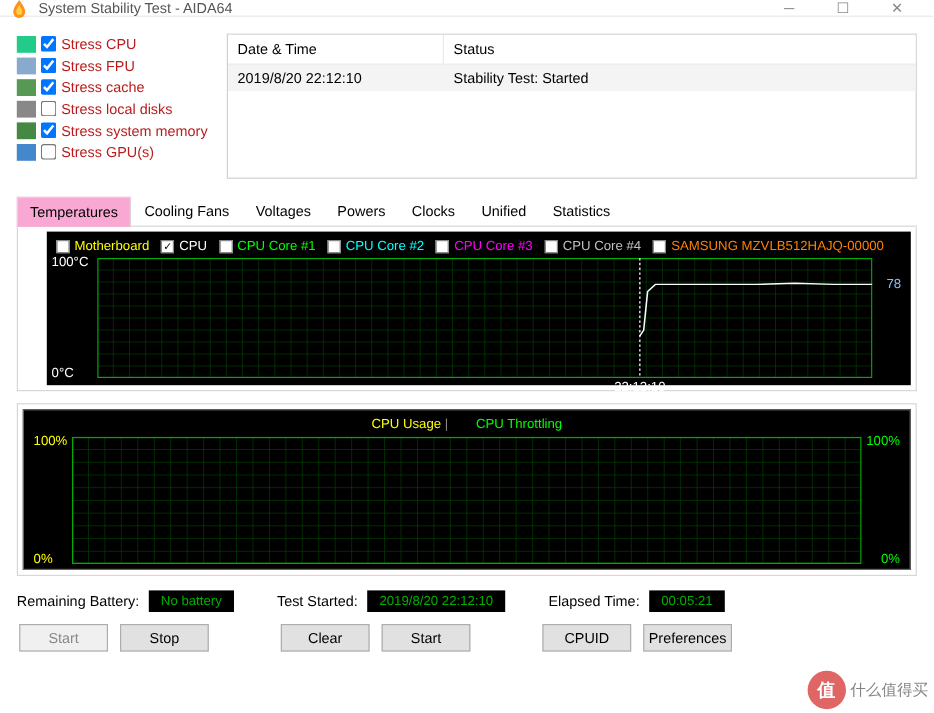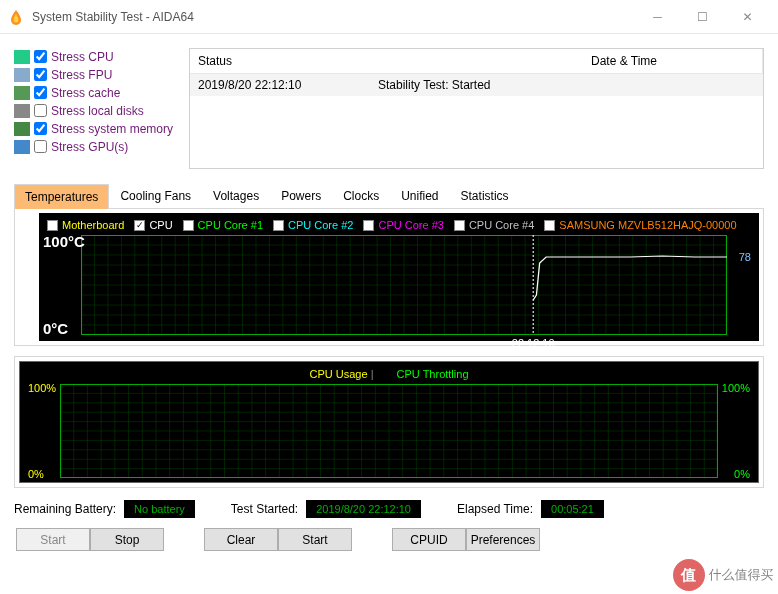--- a/index.html
+++ b/index.html
@@ -1,71 +1,71 @@
 <!DOCTYPE html>
 <html><head>
 <meta charset="utf-8">
 <style>
 * { box-sizing: border-box; margin: 0; padding: 0; }
 body { font-family: "Segoe UI", Tahoma, sans-serif; font-size: 12px; background: #fff; width: 778px; height: 594px; overflow: hidden; position: relative; }
-.titlebar { height: 34px; background: #fff; display: flex; align-items: center; padding: 0 8px; border-bottom: 1px solid #e8e8e8; }
+.titlebar { height: 14px; background: #fff; display: flex; align-items: center; padding: 0 8px; border-bottom: 1px solid #e8e8e8; }
 .titlebar .app-icon { width: 16px; height: 16px; margin-right: 8px; }
 .titlebar .title { flex: 1; color: #555; font-size: 12px; }
 .titlebar .winbtn { width: 45px; height: 30px; display: flex; align-items: center; justify-content: center; color: #888; font-family: sans-serif; }
 .content { padding: 14px 14px 8px 14px; }
 .top-row { display: flex; gap: 10px; }
 .stress-list { width: 165px; }
 .stress-item { display: flex; align-items: center; height: 17px; margin-bottom: 1px; }
 .stress-item .sicon { width: 16px; height: 14px; margin-right: 4px; display: inline-block; }
 .stress-item input[type=checkbox] { width: 13px; height: 13px; margin-right: 4px; }
-.stress-item label { font-size: 12px; color: #701a75; }
+.stress-item label { font-size: 12px; color: #b91c1c; }
 .log-table { flex: 1; border: 1px solid #d0d0d0; }
 .log-head { display: flex; background: #fff; border-bottom: 1px solid #e8e8e8; }
 .log-head .col { padding: 5px 8px; font-size: 12px; color: #000; }
 .log-head .c1 { width: 180px; border-right: 1px solid #e8e8e8; }
 .log-head .c2 { flex: 1; }
 .log-row { display: flex; background: #f4f4f4; }
 .log-row .col { padding: 4px 8px; font-size: 12px; }
 .log-row .c1 { width: 180px; }
 .log-row .c2 { flex: 1; }
 .log-empty { height: 72px; }
 .tabs { margin-top: 14px; display: flex; border-bottom: 1px solid #d7d7d7; }
 .tab { padding: 5px 10px; font-size: 12px; color: #000; border: 1px solid transparent; border-bottom: none; cursor: pointer; }
-.tab.active { border-color: #d7d7d7; background: #fdba74; position: relative; top: 1px; }
+.tab.active { border-color: #d7d7d7; background: #f9a8d4; position: relative; top: 1px; }
 .graph-area { border: 1px solid #d7d7d7; border-top: none; padding: 4px; display: flex; }
 .graph-side { width: 20px; background: #fff; }
 .graph-main { flex: 1; background: #000; padding: 4px 8px 4px 4px; }
 .legend { display: flex; flex-wrap: wrap; gap: 10px; padding: 2px 4px 4px 4px; }
 .legend-item { display: flex; align-items: center; font-size: 11px; color: #fff; }
 .legend-item .chk { width: 11px; height: 11px; border: 1px solid #888; margin-right: 4px; background: #fff; display: inline-flex; align-items: center; justify-content: center; font-size: 9px; color: #000; }
 .chart { position: relative; height: 100px; margin-left: 38px; margin-right: 24px; }
 .chart svg { width: 100%; height: 100%; display: block; }
-.ylab { position: absolute; left: -38px; font-size: 15px; color: #fff; font-weight: bold; }
+.ylab { position: absolute; left: -38px; font-size: 11px; color: #fff; }
 .ylab.top { top: -2px; }
 .ylab.bot { bottom: -2px; }
 .rlab { position: absolute; right: -24px; font-size: 11px; margin-left: 17px; }
 .xlab { text-align: center; font-size: 11px; color: #fff; margin-top: 2px; margin-left: 38px; margin-right: 24px; position: relative; }
 .xlab span { position: absolute; left: 70%; transform: translateX(-50%); }
 .graph2 { margin-top: 10px; border: 1px solid #d7d7d7; padding: 4px; }
 .graph2-inner { border: 1px solid #666; background: #000; padding: 4px 8px; }
 .chart2-title { text-align: center; font-size: 11px; padding: 2px 0 4px 0; }
 .chart2-title .u1 { color: #ffff00; }
 .chart2-title .sep { color: #888; }
 .chart2-title .u2 { color: #00ff00; margin-left: 20px; }
-.chart2 { position: relative; height: 94px; margin: 0 32px; }
+.chart2 { position: relative; height: 106px; margin: 0 32px; }
 .chart2 svg { width: 100%; height: 100%; display: block; }
 .c2lab { position: absolute; font-size: 11px; }
 .c2lab.l { left: -32px; color: #ffff00; }
 .c2lab.r { right: -32px; color: #00ff00; }
 .c2lab.top { top: -2px; }
 .c2lab.bot { bottom: -2px; }
 .status-row { display: flex; align-items: center; gap: 8px; margin-top: 12px; font-size: 12px; text-align: right; }
 .status-row .lbl { color: #000; }
 .status-row .val { color: #00b000; background: #000; padding: 3px 10px; font-size: 11px; }
-.button-row { display: flex; gap: 0; margin-top: 10px; padding: 0 2px; }
+.button-row { display: flex; gap: 10px; margin-top: 10px; padding: 0 2px; }
 .btn { min-width: 74px; height: 23px; border: 1px solid #adadad; background: #e1e1e1; font-size: 12px; cursor: pointer; }
 .btn:disabled { color: #888; background: #f0f0f0; }
 .watermark { position: absolute; right: 0; bottom: 0; width: 110px; height: 38px; display: flex; align-items: center; justify-content: center; opacity: 0.6; font-size: 13px; color: #333; }
 .watermark .circ { width: 32px; height: 32px; border-radius: 50%; background: #c00; color: #fff; display: flex; align-items: center; justify-content: center; font-size: 15px; margin-right: 4px; font-weight: bold; }
 </style>
 </head>
 <body>
 
 <div class="titlebar">
   <svg class="app-icon" viewBox="0 0 16 16">
@@ -107,22 +107,22 @@
           <label>Stress system memory</label>
         </div>
         <div class="stress-item">
           <span class="sicon" style="background:#48c"></span>
           <input type="checkbox" style="">
           <label>Stress GPU(s)</label>
         </div>
       </div>
     <div class="log-table">
       <div class="log-head">
+        <div class="col c1">Date &amp; Time</div>
         <div class="col c2">Status</div>
-        <div class="col c1">Date &amp; Time</div>
       </div>
       <div id="log-rows">
           <div class="log-row">
             <div class="col c1">2019/8/20 22:12:10</div>
             <div class="col c2">Stability Test: Started</div>
           </div>
         </div>
       <div class="log-empty"></div>
     </div>
   </div>

